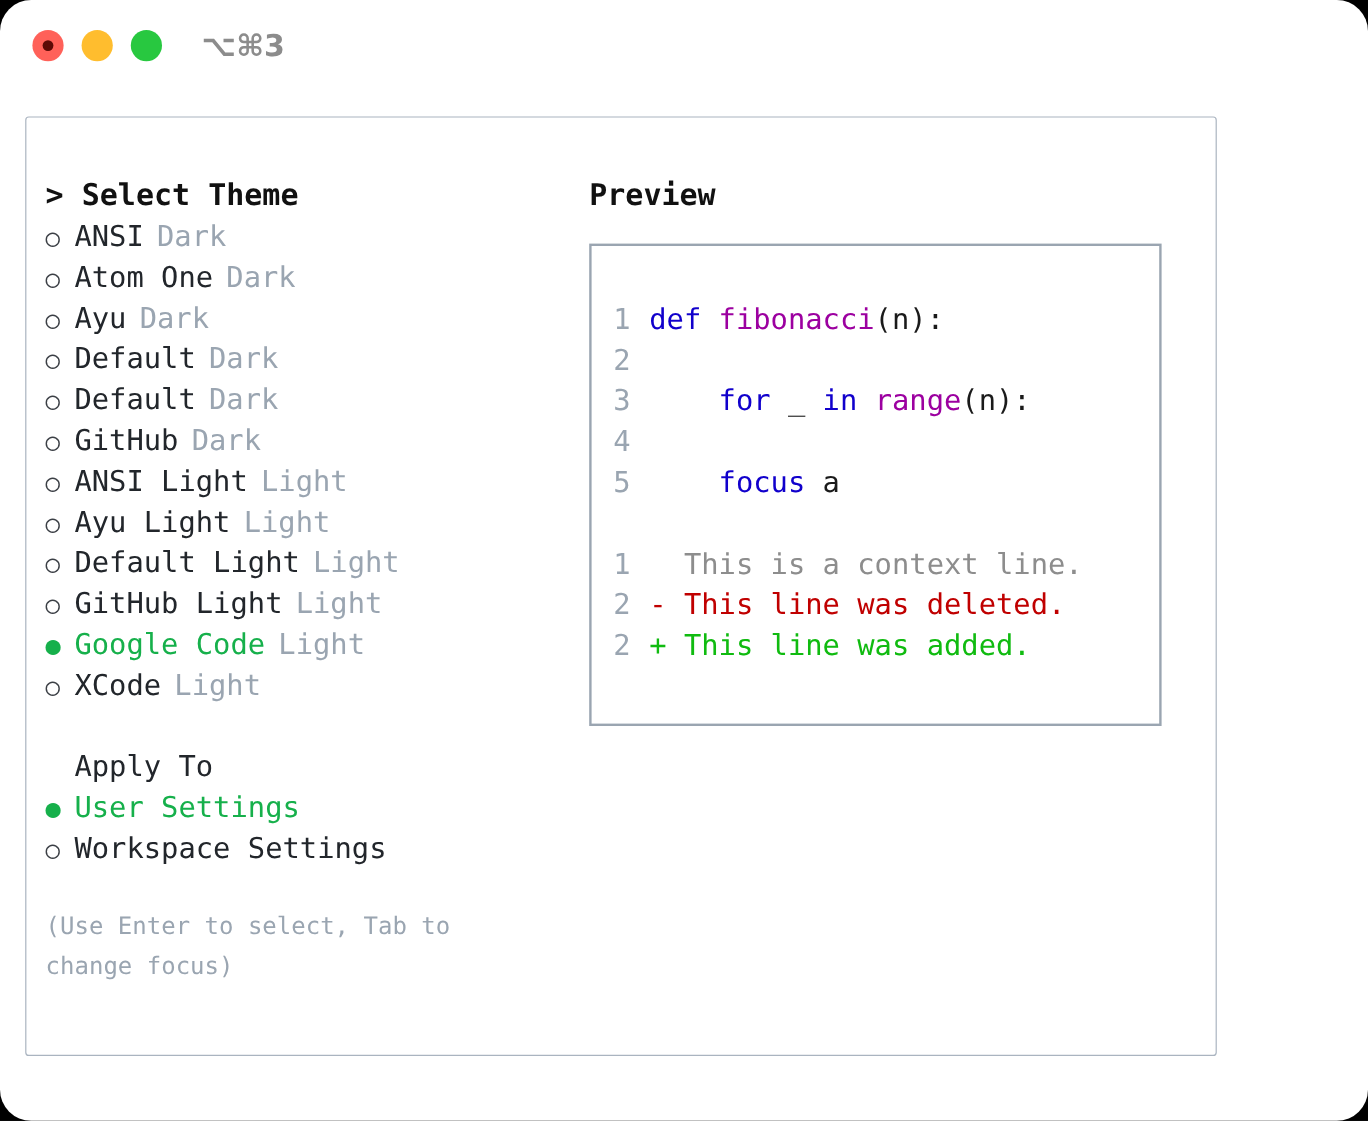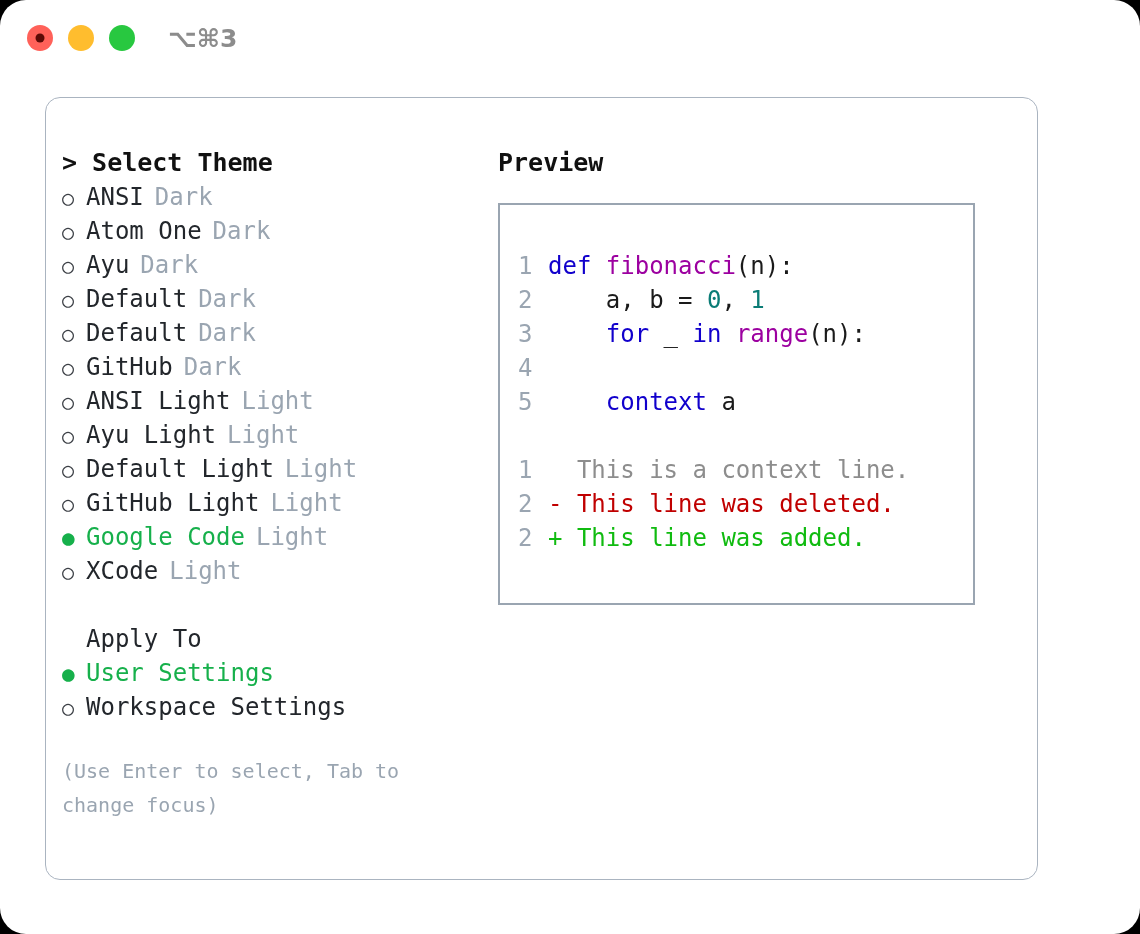--- a/index.html
+++ b/index.html
@@ -73,35 +73,34 @@
   }
 
   
   .panel {
     position: absolute;
     left: 21px;
     top: 97px;
     width: 993px;
     height: 783px;
     border: 1px solid #aab4c0;
-    border-radius: 15px;
+    border-radius: 3px;
     box-sizing: border-box;
     background: #ffffff;
-    margin-left: 24px;
   }
 
   .col-left {
     position: absolute;
     left: 16px;
     top: 48px;
     width: 460px;
   }
   .col-right {
     position: absolute;
-    left: 452px;
+    left: 469px;
     top: 48px;
     width: 500px;
   }
 
   
   .section-title {
     font-size: 25px;
     font-weight: bold;
     color: #111111;
     white-space: pre;
@@ -261,24 +260,24 @@
     </div>
 
     <div class="col-right">
 
       <div class="preview-title">Preview</div>
 
       <div class="preview-box">
         <div class="code-area">
           <div id="code-lines">
               <div class="code-line"><span class="gutter">1</span><span class="code-text"><span class="tok-kw">def </span><span class="tok-fn">fibonacci</span><span class="tok-pl">(n):</span></span></div>
-              <div class="code-line"><span class="gutter">2</span><span class="code-text"><span class="tok-pl">    a, b = </span><span class="tok-num">0</span><span class="tok-pl">, </span><span class="tok-num">1</span></span></div>
+              <div class="code-line"><span class="gutter">2</span></div>
               <div class="code-line"><span class="gutter">3</span><span class="code-text"><span class="tok-pl">    </span><span class="tok-kw">for</span><span class="tok-pl"> _ </span><span class="tok-kw">in</span><span class="tok-pl"> </span><span class="tok-fn">range</span><span class="tok-pl">(n):</span></span></div>
               <div class="code-line"><span class="gutter">4</span></div>
-              <div class="code-line"><span class="gutter">5</span><span class="code-text"><span class="tok-pl">    </span><span class="tok-kw">context</span><span class="tok-pl"> a</span></span></div>
+              <div class="code-line"><span class="gutter">5</span><span class="code-text"><span class="tok-pl">    </span><span class="tok-kw">focus</span><span class="tok-pl"> a</span></span></div>
             </div>
           <div class="diff-block" id="diff-lines">
               <div class="code-line"><span class="gutter">1</span><span class="code-text diff-ctx">  This is a context line.</span></div>
               <div class="code-line"><span class="gutter">2</span><span class="code-text diff-del">- This line was deleted.</span></div>
               <div class="code-line"><span class="gutter">2</span><span class="code-text diff-add">+ This line was added.</span></div>
             </div>
         </div>
       </div>
     </div>
 

